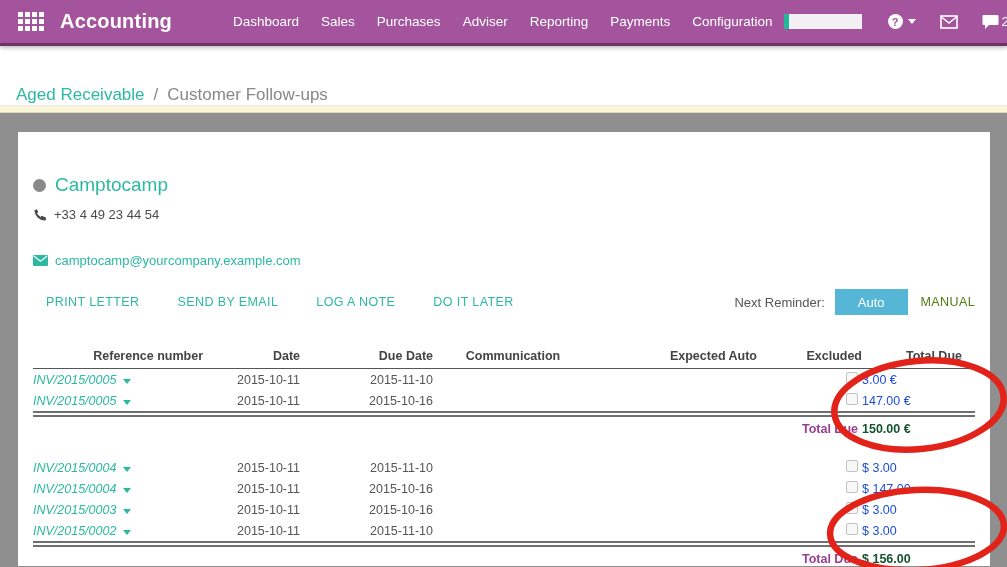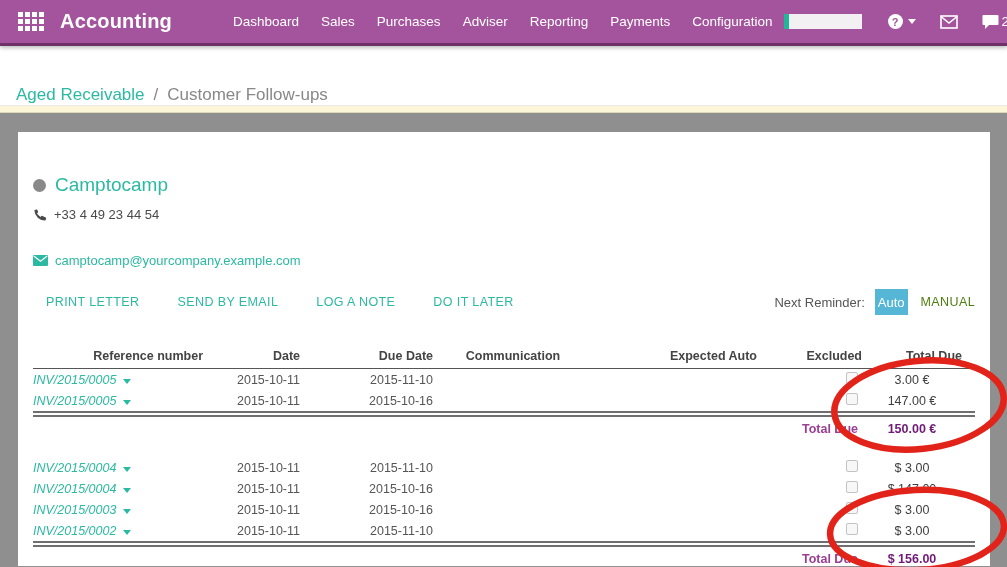--- a/index.html
+++ b/index.html
@@ -66,44 +66,44 @@
 
   
   .actions-row { display: flex; align-items: center; justify-content: space-between; margin-top: 21px; }
   .action-buttons { display: flex; margin-left: 13px; gap: 8px; }
   .text-btn { color: #2cb9a2; font-size: 12.5px; font-weight: 500; letter-spacing: .4px;
     margin-right: 30px; cursor: pointer; background: none; border: none;
     font-family: inherit; text-transform: uppercase; }
   .reminder-group { display: flex; align-items: center; }
   .reminder-label { color: #555; font-size: 13px; margin-right: 10px; }
   .auto-btn { background: #55b6d5; color: #fff; border: none; font-family: inherit;
-    font-size: 13px; padding: 5px 3px; height: 26px; cursor: pointer; }
+    font-size: 13px; padding: 5px 23px; height: 26px; cursor: pointer; }
   .manual-btn { color: #4d7c0f; font-size: 12.5px; font-weight: 500; letter-spacing: .4px;
     margin-left: 13px; background: none; border: none; font-family: Liberation Sans, sans-serif; cursor: pointer; }
 
   
   table.followup { border-collapse: collapse; table-layout: fixed; width: 942px; margin-top: 31px;
     font-size: 12.5px; }
   col.c1{width:170px} col.c2{width:97px} col.c3{width:133px} col.c4{width:160px}
   col.c5{width:164px} col.c6{width:105px} col.c7{width:113px}
   th { color: #444; font-weight: bold; padding: 3px 0 5px; border-bottom: 1px solid #555; }
   th.al{text-align:right} th.ar{text-align:right} th.ac{text-align:center}
   td { padding: 3px 0; height: 15px; color: #555; }
   td.num { text-align: right; }
-  td.amt { text-align: center; color: #404040; padding-right: 13px; }
+  td.amt { text-align: left; color: #1d4ed8; padding-right: 13px; }
   th.ar.last { padding-right: 13px; }
   .ref-link { color: #2cb9a2; font-style: italic; cursor: pointer; text-decoration: none; }
   .ref-caret { display: inline-block; width: 0; height: 0; border-left: 4px solid transparent;
     border-right: 4px solid transparent; border-top: 5px solid #2cb9a2; margin-left: 7px; cursor: pointer; }
   td.excl { text-align: right; padding-right: 4px; }
   .checkbox { display: inline-block; width: 12px; height: 12px; border: 1px solid #c3c3c3;
     border-radius: 2px; background: #f7f7f7; cursor: pointer; }
   tr.total-row td { border-top: 6px double #6f6f6f; padding-top: 5px; padding-bottom: 5px; }
   .total-label { color: #993f92; font-weight: bold; text-align: right; padding-right: 4px; }
-  .total-amt { color: #701a75; font-weight: bold; text-align: center; padding-right: 13px; }
+  .total-amt { color: #14532d; font-weight: bold; text-align: left; padding-right: 13px; }
   tr.spacer td { height: 16px; border: none; }
 
   
   .annotation { position: absolute; pointer-events: none; z-index: 10; }
   #circle1 { left: 828px; top: 354px; }
   #circle2 { left: 824px; top: 484px; }
 </style>
 </head>
 <body>
 

